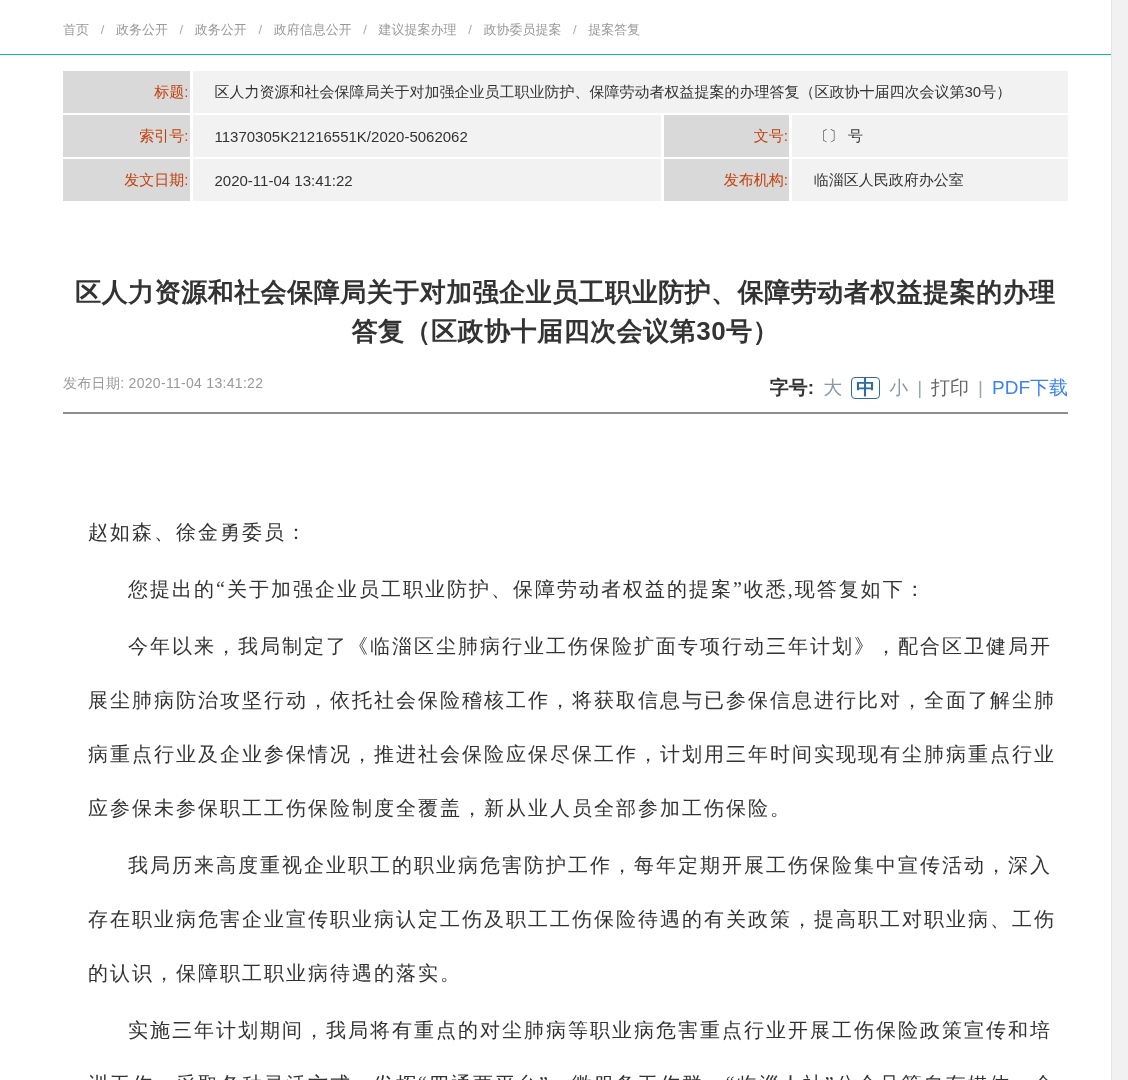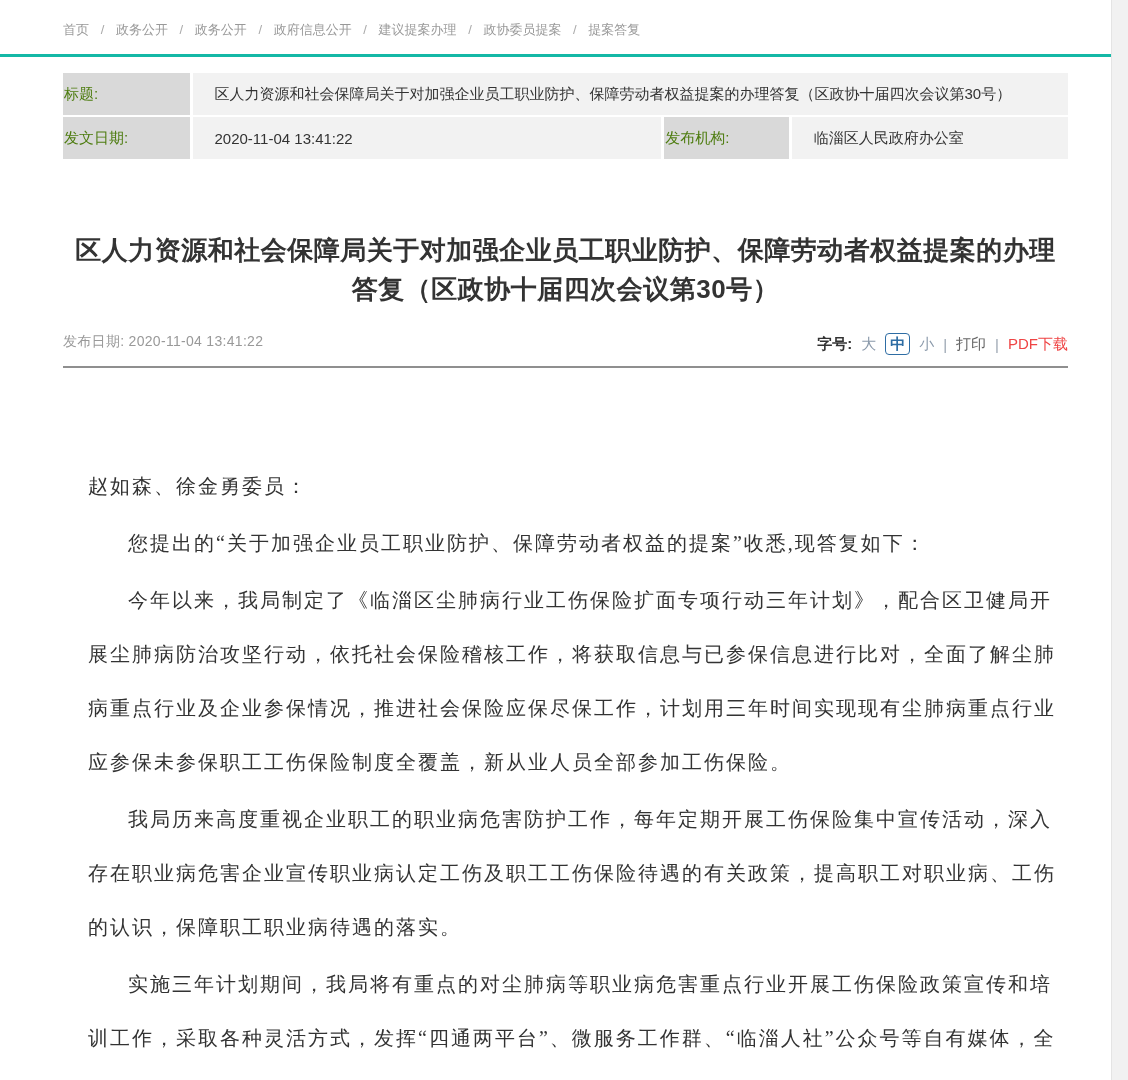--- a/index.html
+++ b/index.html
@@ -15,69 +15,69 @@
     background: #ffffff;
   }
   .scrollbar-track {
     position: absolute; right: 0; top: 0;
     width: 16px; height: 1080px;
     background: #f1f1f1; border-left: 1px solid #e4e4e4;
   }
   
   .breadcrumb-bar {
     padding: 21px 0 15px 63px;
-    border-bottom: 3px solid #14b8a6;
+    border-bottom: 1px solid #14b8a6;
     font-size: 13px; color: #999;
   }
   .crumb { color: #999; cursor: pointer; }
   .sep { color: #aaa; margin: 0 8px; }
   
   .content { margin: 0 44px 0 63px; width: 1005px; }
   
   .meta-table {
     border-collapse: separate; border-spacing: 3px 2px;
     width: 1011px; margin: 14px -3px 0 -3px;
     table-layout: fixed;
     font-size: 15px;
   }
   .meta-table td { height: 40px; vertical-align: middle; }
   td.m-label {
-    background: #d9d9d9; color: #4d7c0f;
-    text-align: left; width: 124px;
+    background: #d9d9d9; color: #c2410c;
+    text-align: right; width: 124px;
   }
   td.m-value {
     background: #f2f2f2; color: #333;
     padding-left: 22px; text-align: left;
   }
   col.c2 { width: 467px; } col.c3 { width: 124px; } col.c4 { width: 275px; }
   
   .article-title {
     margin: 70px auto 0 auto; width: 1005px;
     text-align: center;
     font-size: 26px; font-weight: bold; color: #333;
     line-height: 1.5; letter-spacing: 0.5px;
   }
   
   .toolbar {
     margin-top: 24px;
     display: flex; justify-content: space-between; 
     font-size: 14px;
   }
   .pub-date { color: #999; letter-spacing: 0.3px; }
-  .tools { display: flex; align-items: center; gap: 9px; font-size: 15px; }
+  .tools { display: flex; align-items: center; gap: 9px; font-size: 19px; }
   .fs-label { color: #333; font-weight: bold; }
   a.fs { color: #8a99aa; text-decoration: none; cursor: pointer; }
   a.fs.active {
     color: #2e6da4; font-weight: bold;
     border: 1px solid #2e6da4; border-radius: 4px;
     padding: 0 4px; line-height: 20px; display: inline-block;
   }
   .pipe { color: #9aa5b1; }
   a.print { color: #666; text-decoration: none; cursor: pointer; font-family: Liberation Serif, serif; }
-  a.pdf { color: #ef4444; text-decoration: none; cursor: pointer; }
+  a.pdf { color: #3b82f6; text-decoration: none; cursor: pointer; }
   
   .divider { margin-top: 11px; border-top: 2px solid #8f8f8f; }
   
   .article-body {
     padding: 88px 0 0 22px;
     font-family: "Liberation Serif", serif;
     font-size: 20px; color: #333;
     letter-spacing: 2px; line-height: 54px;
   }
   .article-body p { margin: 3px; }
@@ -112,20 +112,26 @@
           <col class="c2">
           <col class="c3">
           <col class="c4">
         </colgroup>
       <tbody>
           <tr>
         <td class="m-label">标题:</td>
         <td class="m-value" colspan="3">区人力资源和社会保障局关于对加强企业员工职业防护、保障劳动者权益提案的办理答复（区政协十届四次会议第30号）</td>
       </tr>
       <tr>
+        <td class="m-label">索引号:</td>
+        <td class="m-value">11370305K21216551K/2020-5062062</td>
+        <td class="m-label">文号:</td>
+        <td class="m-value">〔〕 号</td>
+      </tr>
+      <tr>
         <td class="m-label">发文日期:</td>
         <td class="m-value">2020-11-04 13:41:22</td>
         <td class="m-label">发布机构:</td>
         <td class="m-value">临淄区人民政府办公室</td>
       </tr>
     </tbody>
       </table>
 
     <h1 class="article-title">区人力资源和社会保障局关于对加强企业员工职业防护、保障劳动者权益提案的办理答复（区政协十届四次会议第30号）</h1>
 

